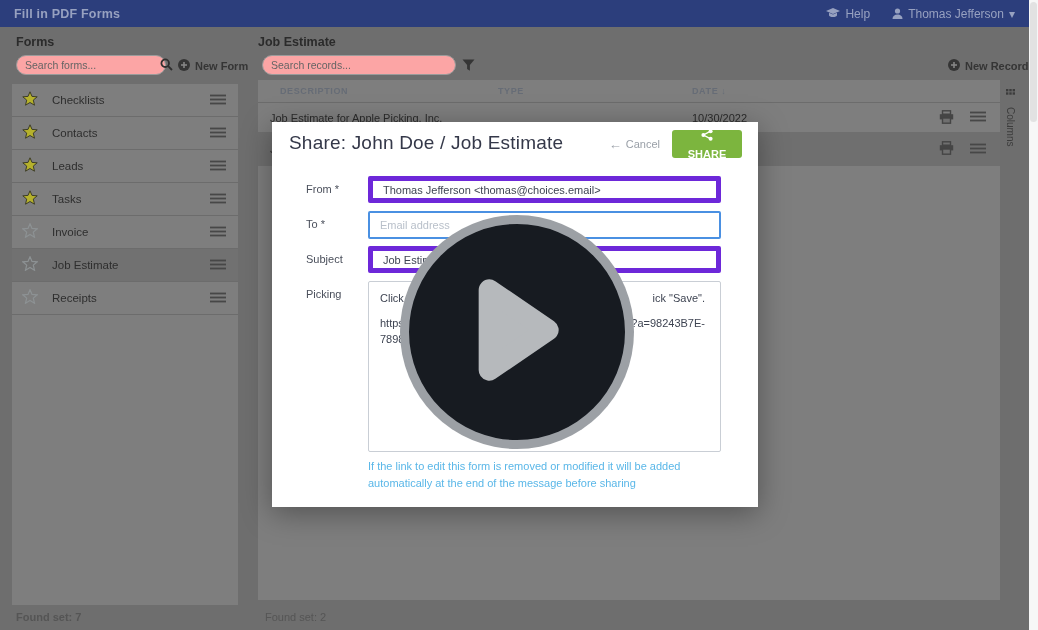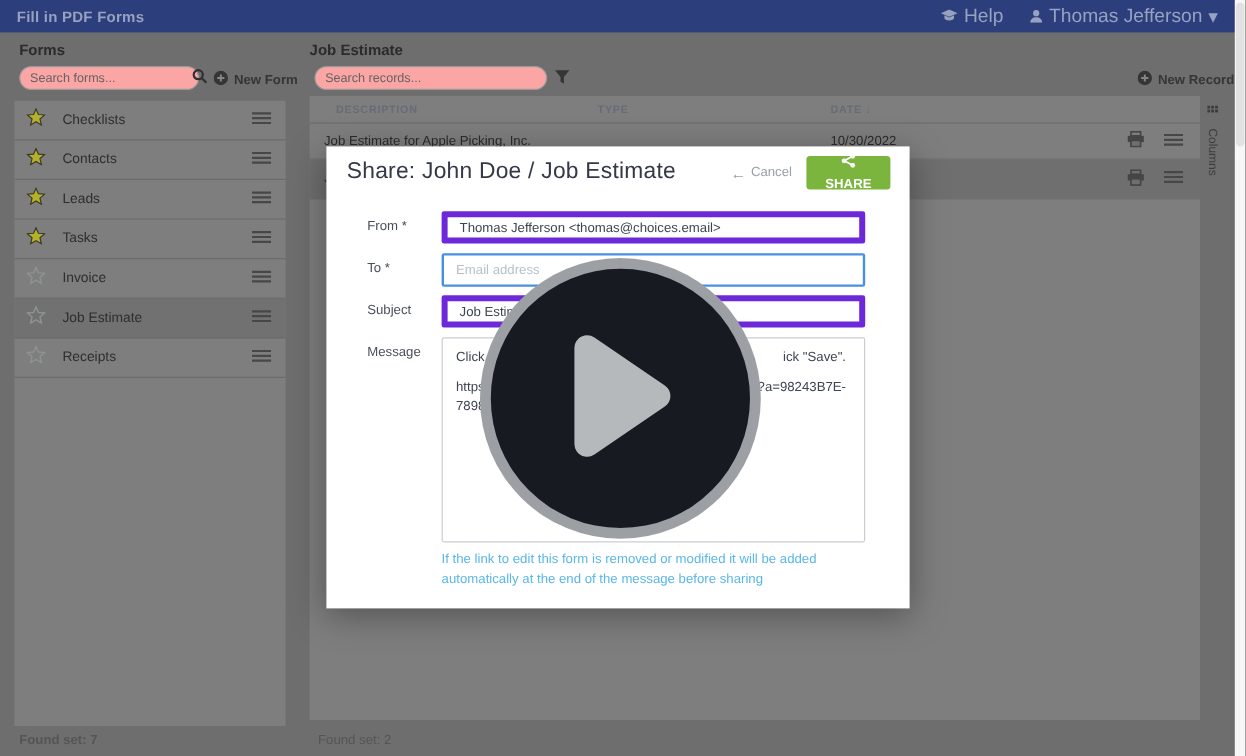--- a/index.html
+++ b/index.html
@@ -3,21 +3,21 @@
 <meta charset="utf-8">
 <style>
   * { margin:0; padding:0; box-sizing:border-box; }
   html,body { width:1038px; height:630px; overflow:hidden; }
   body { font-family:"Liberation Sans", sans-serif; background:#6e6e6e; position:relative; }
 
   
   .topbar { position:absolute; left:0; top:0; width:1029px; height:27px; background:#2c3e7c;
             display:flex; align-items:center; padding:0 14px; color:#97a1c0; }
   .topbar .app-title { font-size:12.5px; font-weight:bold; letter-spacing:.2px; }
-  .topbar .right { margin-left:auto; display:flex; align-items:center; gap:22px; font-size:16px; }
+  .topbar .right { margin-left:auto; display:flex; align-items:center; gap:22px; font-size:12px; }
   .tb-item { display:flex; align-items:center; gap:5px; cursor:pointer; }
   .tb-item svg { display:block; }
 
   
   .scroll-strip { position:absolute; right:0; top:0; width:9px; height:630px; background:#f7f7f7; }
   .scroll-thumb { position:absolute; left:1px; top:2px; width:7px; height:120px; background:#e2e2e2; border-radius:4px; }
 
   
   .side-heading { position:absolute; left:16px; top:35px; font-size:12.5px; font-weight:bold; color:#2b2b2b; }
   .pill { position:absolute; height:20px; border:1px solid #9b9b9b; border-radius:11px; background:#fca5a5;
@@ -339,21 +339,21 @@
 
   <label class="f-label" style="top:61px;">From *</label>
   <input class="f-input" style="top: 54px;" type="text" value="Thomas Jefferson &lt;thomas@choices.email&gt;">
 
   <label class="f-label" style="top:96px;">To *</label>
   <input class="f-input to-input" style="top: 89px;" type="text" autofocus="" placeholder="Email address">
 
   <label class="f-label" style="top:131px;">Subject</label>
   <input class="f-input" style="top: 124px;" type="text" value="Job Estimat">
 
-  <label class="f-label" style="top:166px;">Message</label>
+  <label class="f-label" style="top:166px;">Picking</label>
   <div class="msg-box">
     <div class="msg-line">
       <span>Click th</span>
       <span>ick "Save".</span>
     </div>
     <div class="msg-gap"></div>
     <div class="msg-line">
       <span>https</span>
       <span>ble?a=98243B7E-</span>
     </div>

